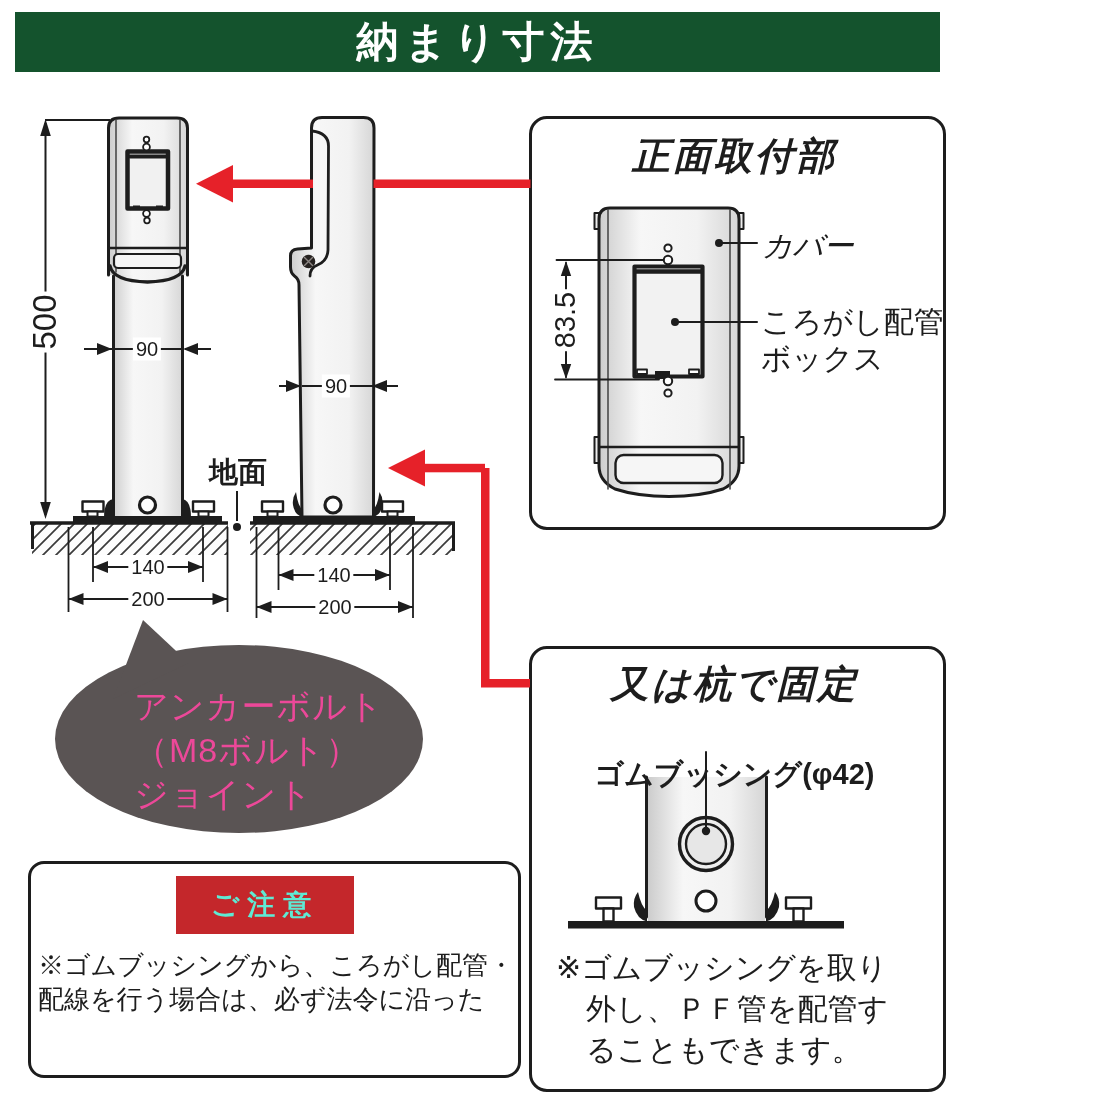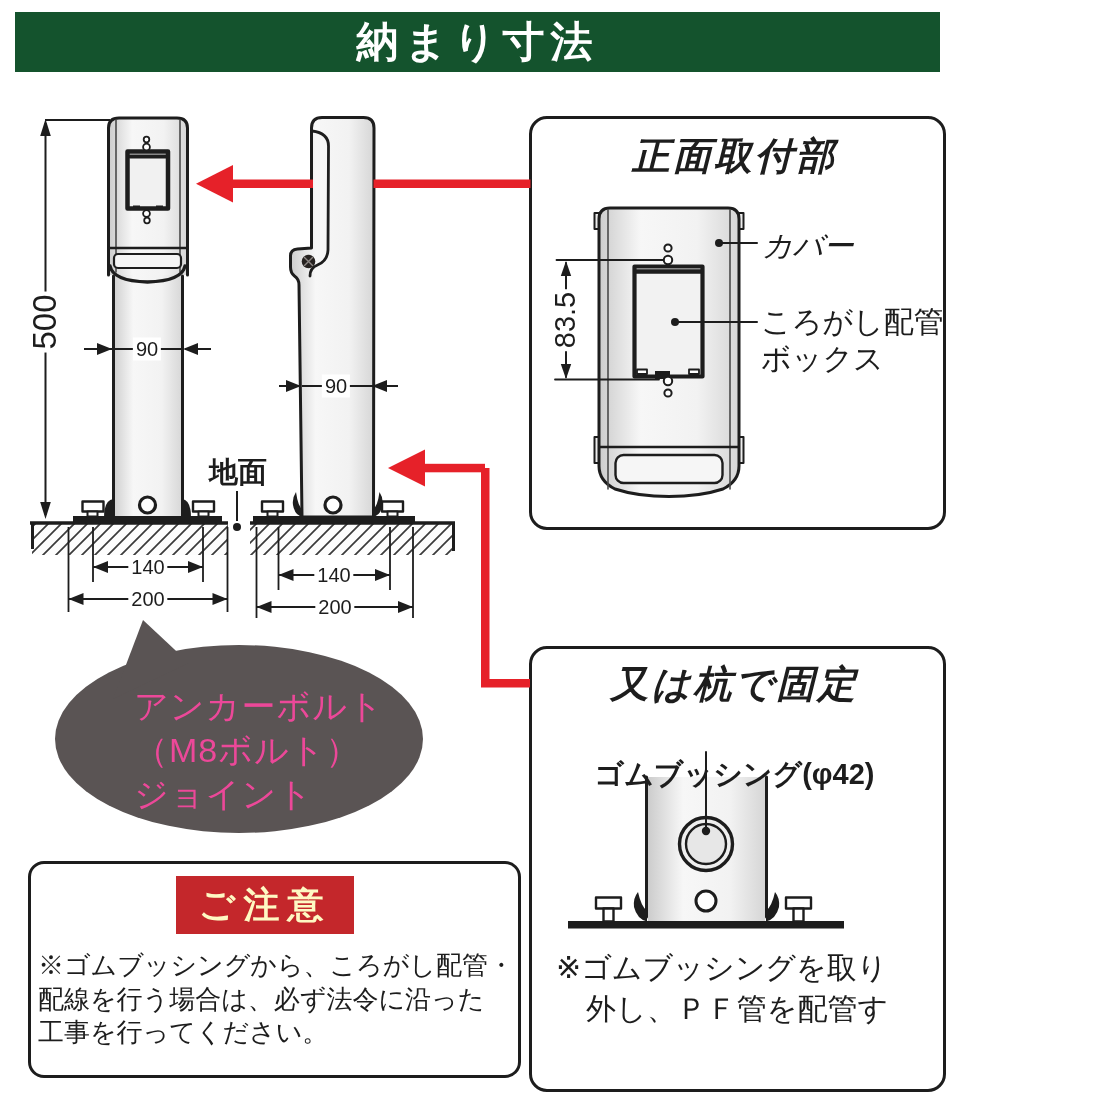--- a/index.html
+++ b/index.html
@@ -18,21 +18,21 @@
   .dbox{background:#fff;border:3.5px solid #1d1d1d;border-radius:18px;}
   .box1{left:529px;top:116px;width:411px;height:408px;}
   .box2{left:529px;top:646px;width:411px;height:440px;}
   .box-title{font-size:38px;font-weight:bold;letter-spacing:3px;text-align:center;font-style:italic;}
 
   
   .cbox{left:28px;top:861px;width:487px;height:211px;background:#fff;
         border:3px solid #1d1d1d;border-radius:16px;}
   .chead{left:176px;top:876px;width:178px;height:58px;background:#c4272b;
          display:flex;align-items:center;justify-content:center;}
-  .chead-t{color:#fef9c3;font-size:36px;font-weight:bold;letter-spacing:8px;}
+  .chead-t{color:#5eead4;font-size:28px;font-weight:bold;letter-spacing:8px;}
   .cbody{left:38px;top:951px;width:470px;font-size:26px;line-height:33.5px;font-family:Liberation Mono, monospace;}
 
   
   .bubble{left:55px;top:645px;width:368px;height:188px;background:#5a5454;border-radius:50%;}
   .bubble-text{left:134px;top:684px;color:#ec4899;font-size:34px;line-height:44px;letter-spacing:1px;}
 
   
   .lbl{white-space:nowrap;}
   .dim{background:#fff;padding:0 3px;font-size:20px;}
   .ctr{transform:translate(-50%,-50%);}
@@ -234,24 +234,24 @@
     <div>ころがし配管</div>
     <div>ボックス</div>
   </div>
   <span class="abs z10 lbl dim rot" style="left:565px;top:320px;font-size:29px;">83.5</span>
 
   <div class="abs z10 box-title" style="left:529px;top:659px;width:411px;">又は杭で固定</div>
   <div class="abs z10 lbl t29" style="left:529px;top:711px;width:411px;text-align:center;margin-top:44px;">ゴムブッシング(φ42)</div>
   <div class="abs z10 lbl note2">
     <div>※ゴムブッシングを取り</div>
     <div class="ind">外し、ＰＦ管を配管す</div>
+    <div class="ind">ることもできます。</div>
   </div>
 
   <div class="abs z10 chead">
     <span class="chead-t">ご注意</span>
   </div>
   <div class="abs z10 lbl cbody">
     <div>※ゴムブッシングから、ころがし配管・</div>
     <div>配線を行う場合は、必ず法令に沿った</div>
-    <div>工事を行ってください。</div>
   </div>
 
 </div>
 
 </body></html>

